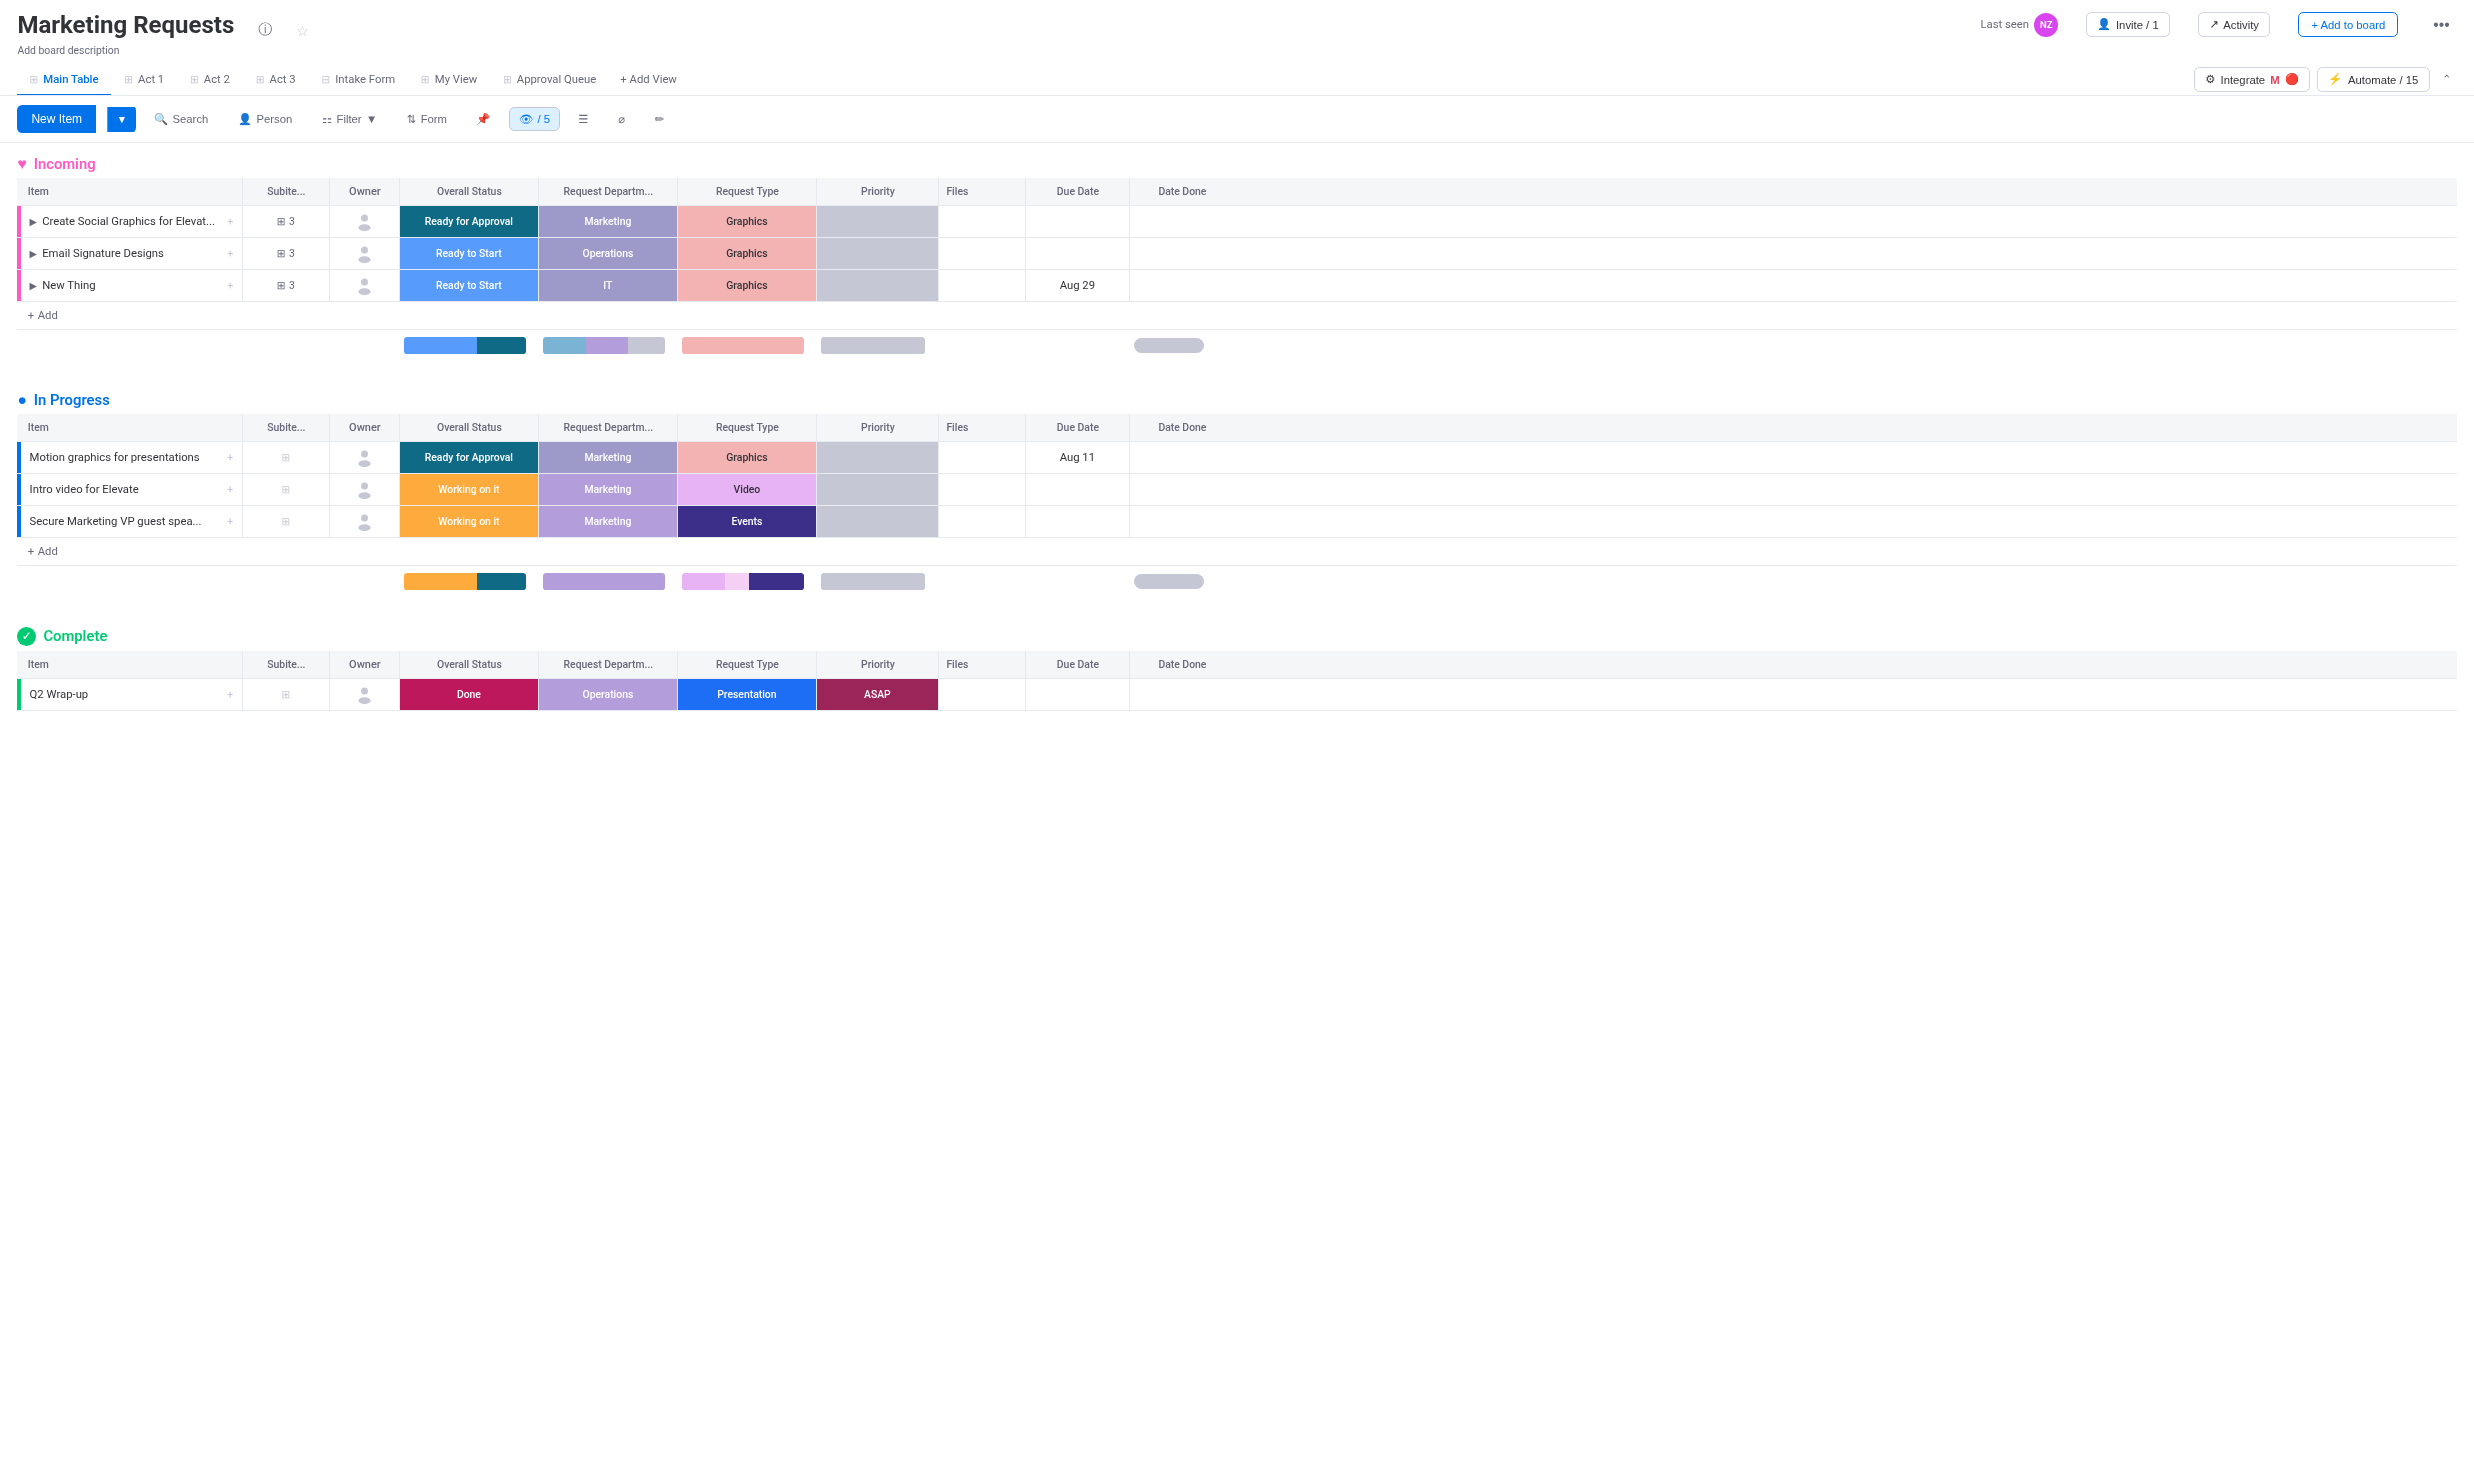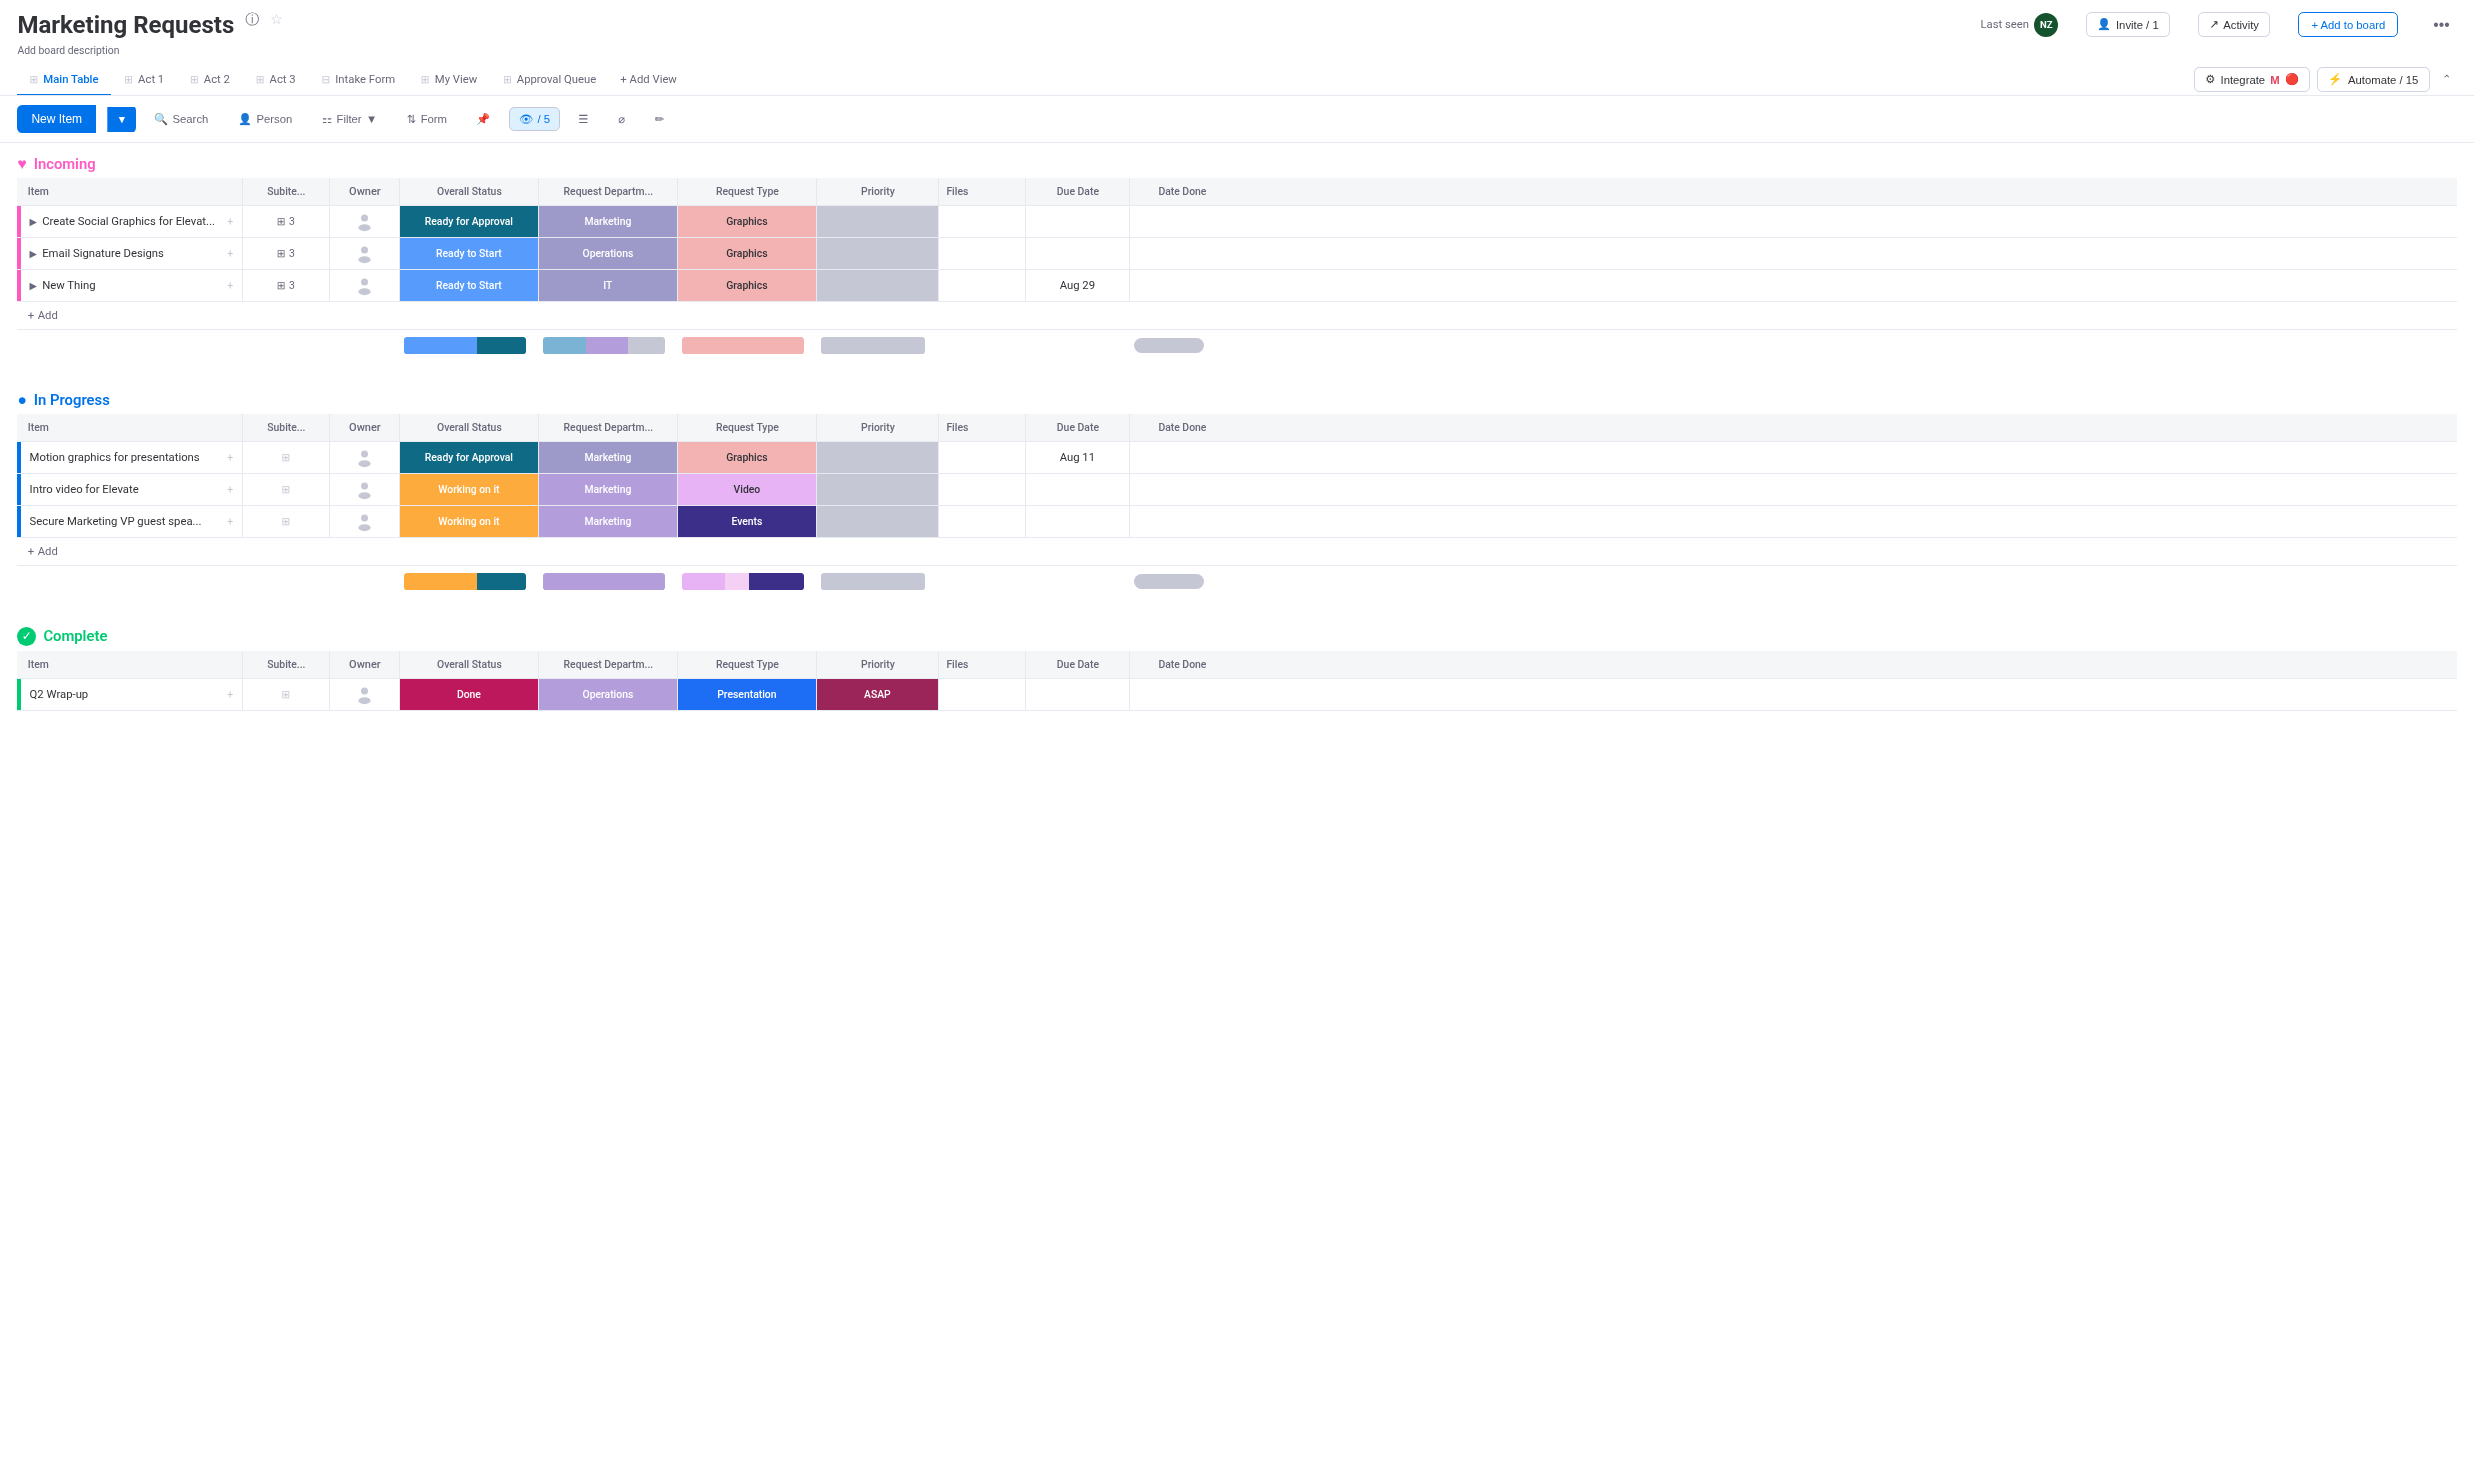--- a/index.html
+++ b/index.html
@@ -1,26 +1,26 @@
 <!DOCTYPE html>
 <html style="font-size:14px"><head>
   <meta charset="utf-8">
   <style>
     * { box-sizing: border-box; margin: 0; padding: 0; }
     body { font-family: -apple-system, BlinkMacSystemFont, 'Segoe UI', Roboto, sans-serif; background: #fff; color: #323338; font-size: 11.3px; overflow-x: hidden; }
 
     
     .top-header { display: flex; align-items: center; justify-content: space-between; padding: 10.4px 17.4px 3.5px 17.4px; }
-    .title-area { display: flex; align-items: flex-start; gap: 11px; }
+    .title-area { display: flex; align-items: flex-end; gap: 24px; }
     .page-title { font-size: 24px; font-weight: 700; color: #323338; }
     .title-icon { color: #676879; cursor: pointer; font-size: 14px; }
     .star-icon { color: #c5c7d4; cursor: pointer; font-size: 14px; }
     .header-actions { display: flex; align-items: center; gap: 28px; }
     .last-seen { display: flex; align-items: center; gap: 5.2px; color: #676879; font-size: 11.3px; }
-    .avatar-nz { width: 24px; height: 24px; border-radius: 50%; background: #14532d; color: white; display: flex; align-items: center; justify-content: center; font-size: 9.6px; font-weight: 700; }
+    .avatar-nz { width: 24px; height: 24px; border-radius: 50%; background: #d946ef; color: white; display: flex; align-items: center; justify-content: center; font-size: 9.6px; font-weight: 700; }
     .header-btn { display: flex; align-items: center; gap: 4.3px; padding: 5.2px 10.4px; border: 0.9px solid #d0d4e4; border-radius: 5.2px; background: white; cursor: pointer; color: #323338; font-size: 11.3px; }
     .add-board-btn { display: flex; align-items: center; gap: 4.3px; padding: 5.2px 12px; border: 0.9px solid #0073ea; border-radius: 5.2px; background: white; cursor: pointer; color: #0073ea; font-size: 11.3px; font-weight: 500; }
     .more-btn { padding: 5.2px 7px; border: none; background: none; cursor: pointer; font-size: 15.6px; color: #676879; }
     .board-desc { padding: 1.7px 17.4px 7px 17.4px; color: #676879; font-size: 10.4px; cursor: pointer; }
 
     
     .tab-bar { display: flex; align-items: center; border-bottom: 0.9px solid #e6e9ef; padding: 0 17.4px; gap: 1.7px; }
     .tab { display: flex; align-items: center; gap: 5.2px; padding: 8.7px 12px; cursor: pointer; color: #676879; font-size: 11.3px; border-bottom: 1.7px solid transparent; white-space: nowrap; }
     .tab.active { color: #0073ea; border-bottom: 1.7px solid #0073ea; font-weight: 500; }
     .tab-icon { font-size: 10.4px; color: #c5c7d4; }

